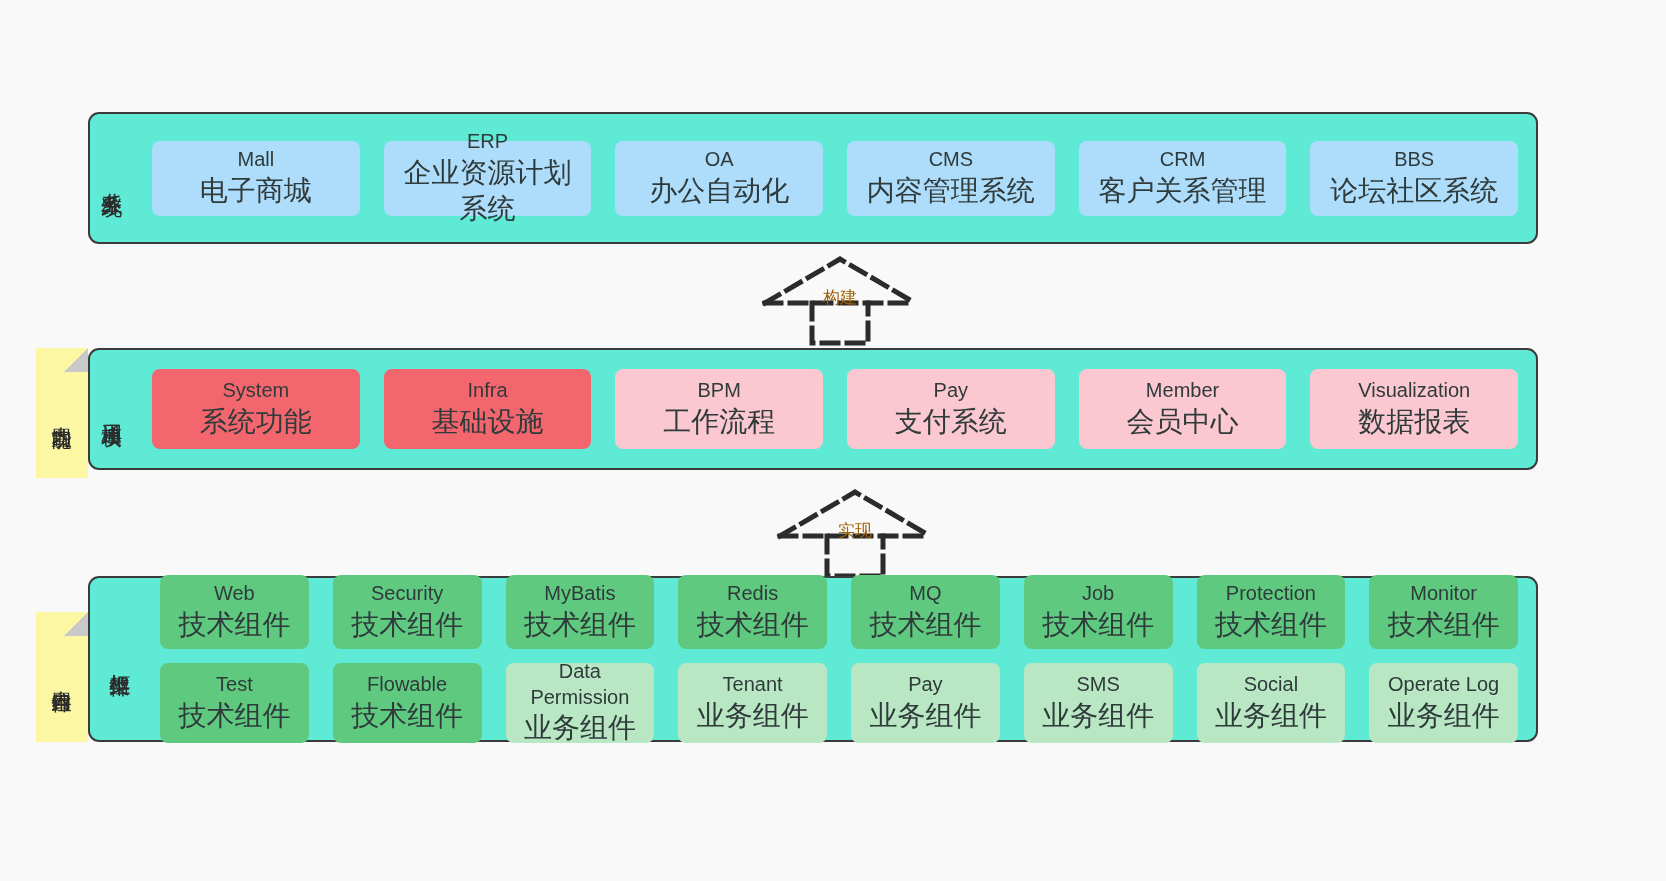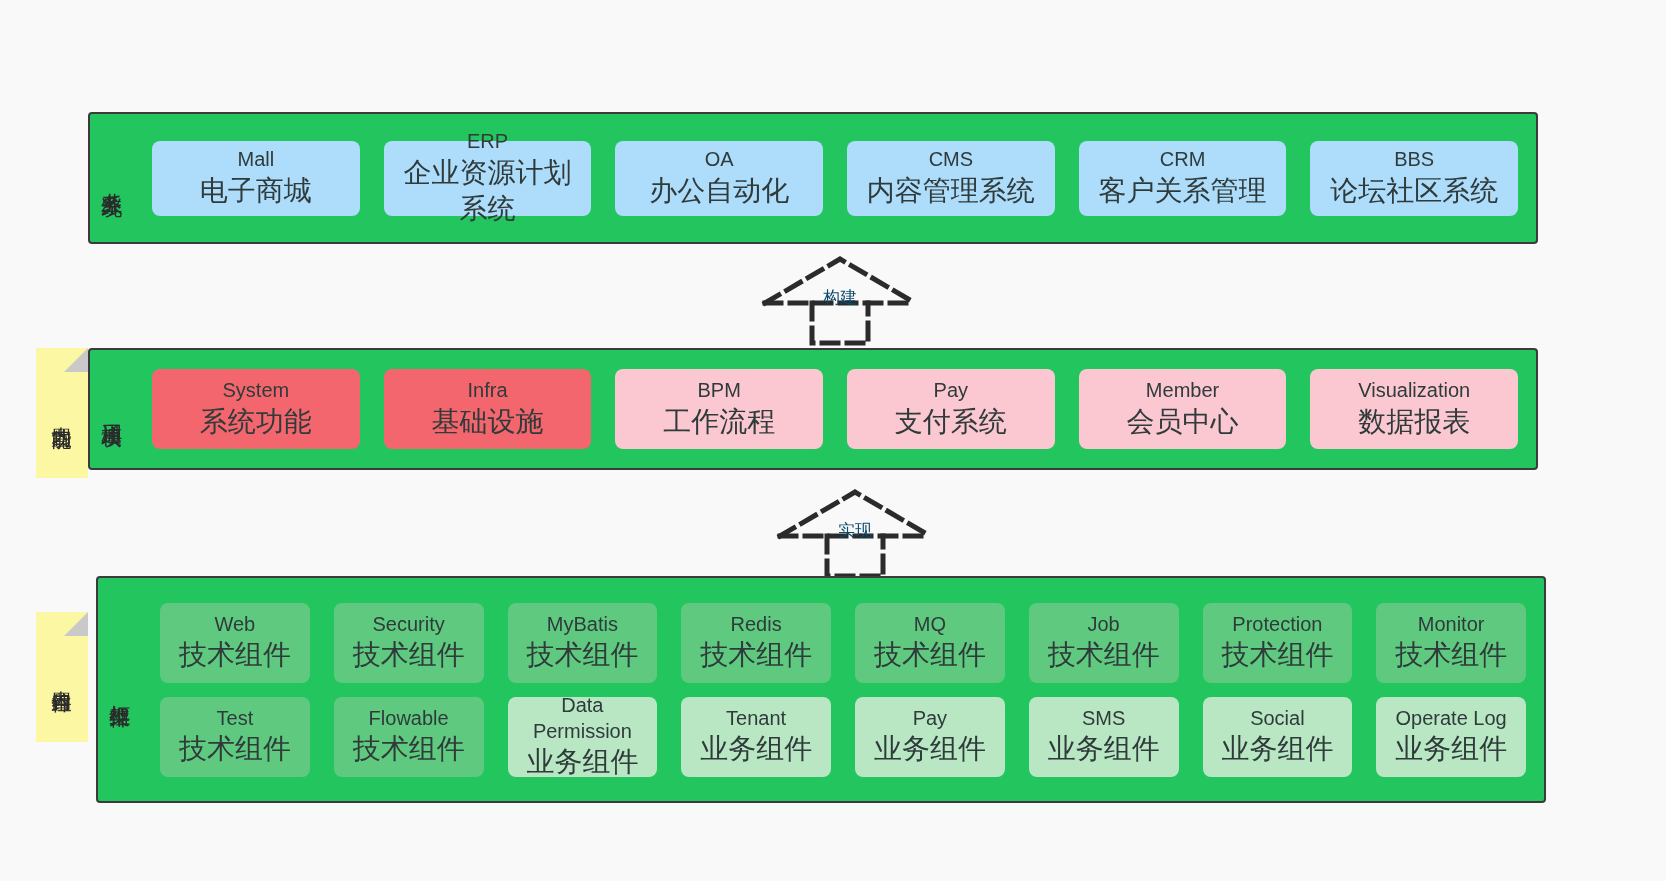--- a/index.html
+++ b/index.html
@@ -20,23 +20,23 @@
   #canvas {
     position: absolute;
     left: 0; top: 0;
     width: 1666px;
     height: 881px;
   }
 
   
   .layer {
     position: absolute;
-    background: #22c55e;
+    background: #5eead4;
     border: 2px solid #3b3b3b;
-    border-radius: 4px;
+    border-radius: 11px;
     box-sizing: border-box;
     display: flex;
     align-items: stretch;
   }
 
   .layer-label {
     flex: 0 0 auto;
     width: 44px;
     display: flex;
     align-items: center;
@@ -97,21 +97,21 @@
 
   
   #layer-business { left: 88px; top: 112px; width: 1450px; height: 132px; }
   #layer-business .row { height: 75px; }
 
   
   #layer-modules { left: 88px; top: 348px; width: 1450px; height: 122px; }
   #layer-modules .row { height: 80px; }
 
   
-  #layer-framework { left: 96px; top: 576px; width: 1450px; height: 227px; }
+  #layer-framework { left: 88px; top: 576px; width: 1450px; height: 166px; padding-left: 8px; }
   #layer-framework .row { height: 80px; }
 
   
   .sticky {
     position: absolute;
     width: 52px;
     background: #fbf7a2;
     display: flex;
     align-items: center;
     justify-content: center;
@@ -155,21 +155,21 @@
     overflow: visible;
   }
 
   .arrow-label {
     position: absolute;
     left: 50%;
     transform: translateX(-50%);
     top: 34px;
     font-size: 17px;
     line-height: 1;
-    color: #0c4a6e;
+    color: #a16207;
     background: transparent;
     white-space: nowrap;
     padding: 2px 2px;
   }
 </style>
 </head>
 <body>
 
 <div id="canvas">
 

